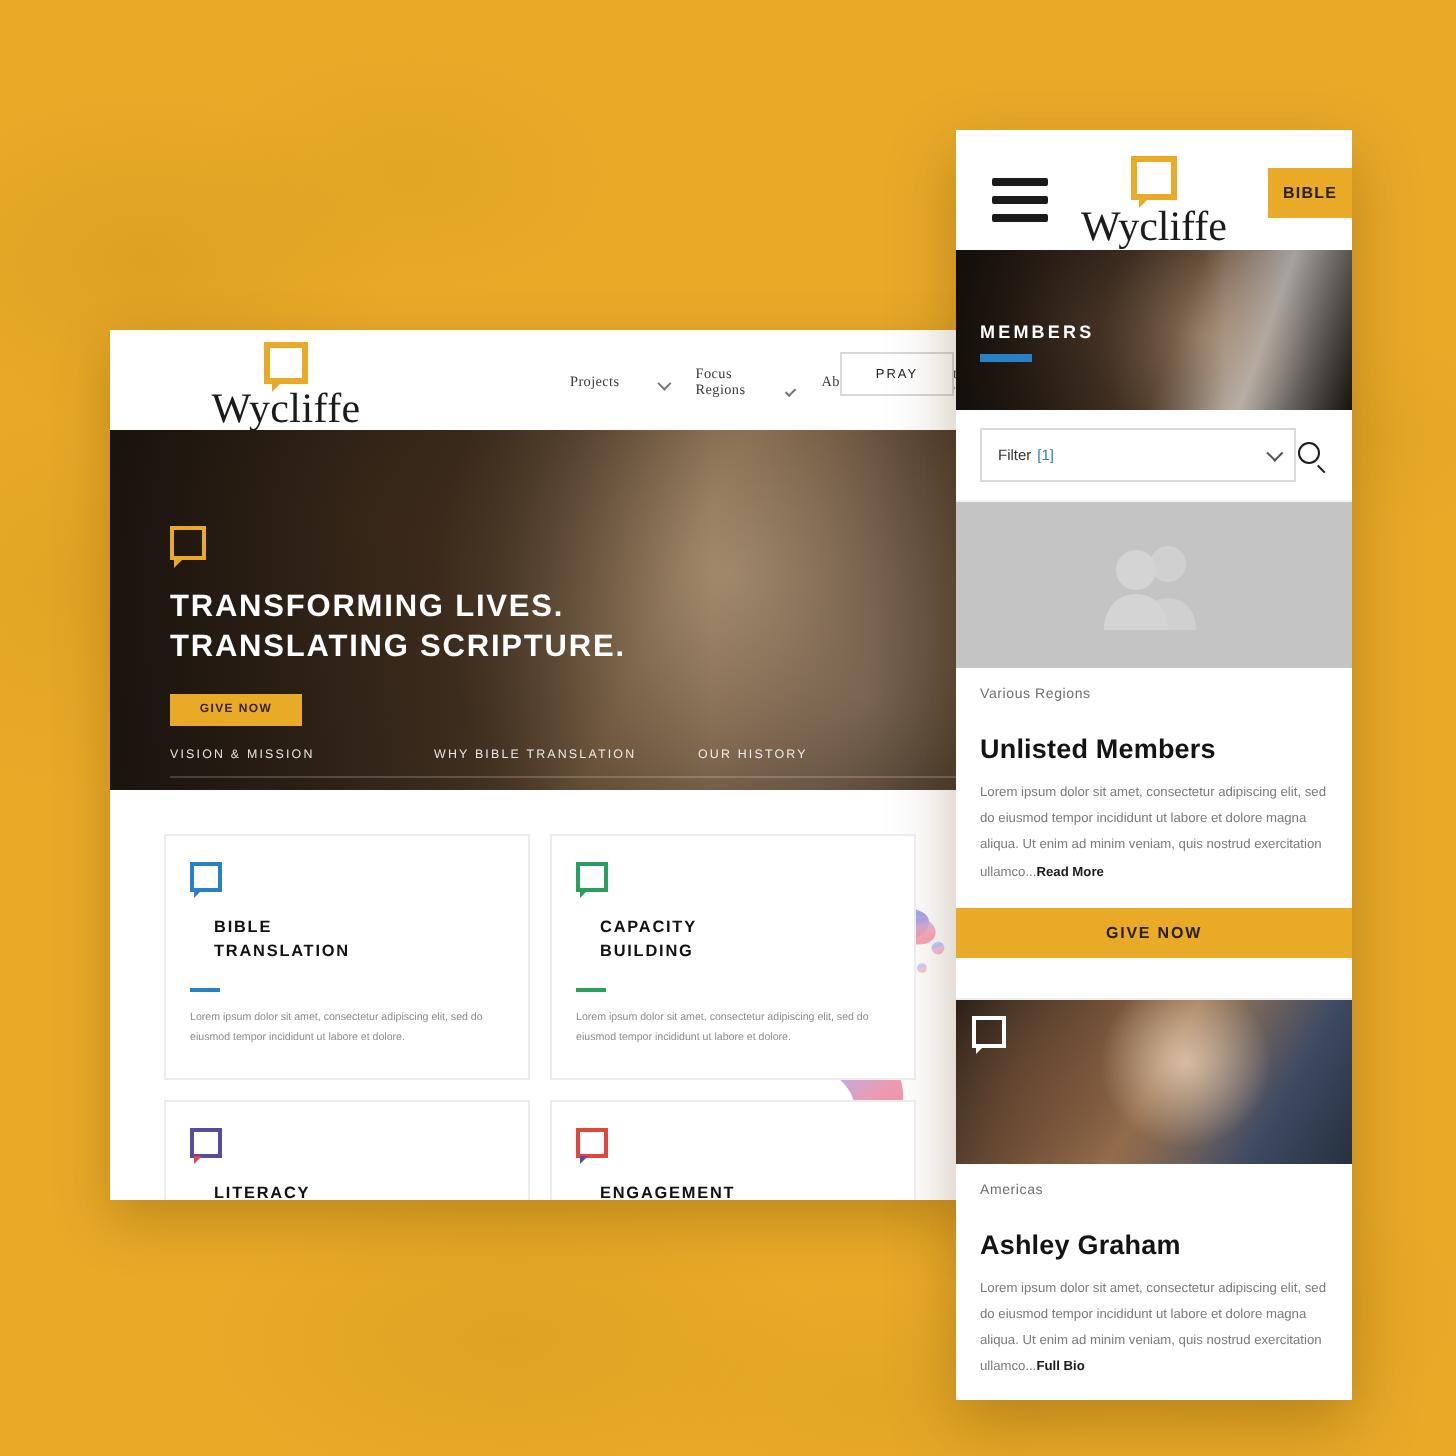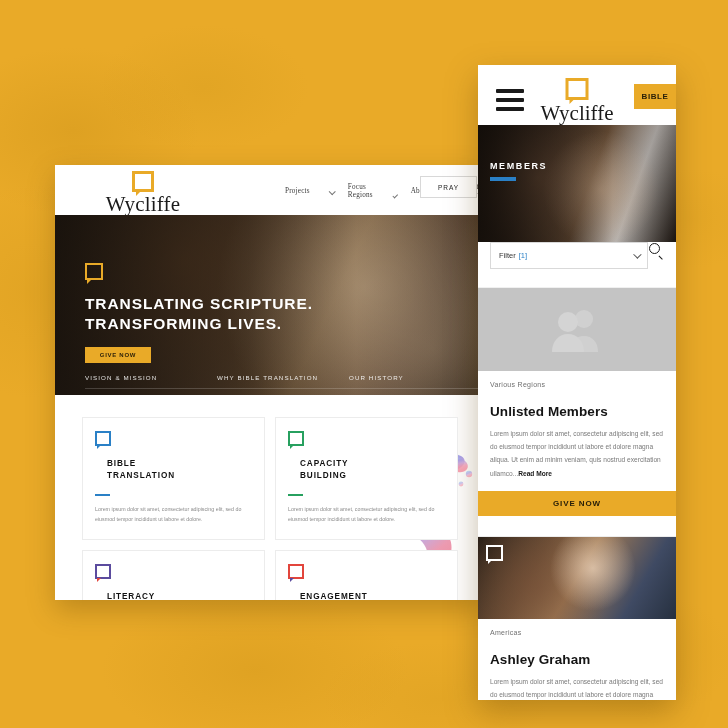--- a/index.html
+++ b/index.html
@@ -101,31 +101,31 @@
   .m-logo{position:absolute;left:50%;transform:translateX(-50%);top:13px;text-align:center;}
   .m-logo-mark{width:17px;height:16px;border:3px solid #E9AA28;margin:0 auto 3px;position:relative;}
   .m-logo-mark:after{content:"";position:absolute;left:1px;bottom:-7px;width:0;height:0;border-left:5px solid #E9AA28;border-bottom:5px solid transparent;}
   .m-wordmark{font-family:"Liberation Serif", serif;font-size:21px;color:#1b1b1b;line-height:1;}
   .m-give{
     position:absolute;right:0;top:19px;width:42px;height:25px;background:#E9AA28;color:#2a2008;
     font-size:8px;font-weight:bold;letter-spacing:.6px;display:flex;align-items:center;justify-content:center;cursor:pointer;
   }
 
   .m-hero{
-    position:relative;height:117px;overflow:hidden;
+    position:relative;height:80px;overflow:hidden;
     background:
       radial-gradient(circle at 62% 55%, rgba(230,195,160,.5), rgba(230,195,160,0) 42%),
       radial-gradient(circle at 30% 45%, rgba(180,130,95,.45), rgba(180,130,95,0) 48%),
       linear-gradient(110deg,#1d1611 0%,#3c2c20 30%,#6a4f37 55%,#45332440 75%,#1c1510 100%);
   }
   .m-hero:before{content:"";position:absolute;inset:0;background:linear-gradient(90deg, rgba(18,13,9,.88) 0%, rgba(18,13,9,.48) 40%, rgba(18,13,9,.12) 68%, rgba(18,13,9,.30) 100%);}
   .m-hero-label{position:absolute;left:12px;top:36px;z-index:2;color:#fff;font-size:9px;font-weight:bold;letter-spacing:1.6px;}
   .m-hero-rule{position:absolute;left:12px;top:52px;z-index:2;width:26px;height:3.5px;background:#2A80C6;}
 
-  .m-filterbar{height:45px;background:#fff;display:flex;padding:0 12px;gap:0;border-bottom:1px solid #f0f0f0;}
+  .m-filterbar{height:45px;background:#fff;display:flex;align-items:center;padding:0 12px;gap:0;border-bottom:1px solid #f0f0f0;}
   .m-select{
     flex:1;height:25px;border:1px solid #d9d9d9;background:#fff;display:flex;align-items:center;
     padding:0 8px;font-size:7.5px;color:#333;position:relative;cursor:pointer;
   }
   .m-select .cnt{color:#2A80C6;margin-left:3px;}
   .m-select .arrow{position:absolute;right:8px;width:5px;height:5px;border-right:1.2px solid #555;border-bottom:1.2px solid #555;transform:rotate(45deg) translateY(-2px);}
   .m-search{width:16px;height:16px;position:relative;cursor:pointer;flex:0 0 16px;}
   .m-search i{position:absolute;left:1px;top:1px;width:9px;height:9px;border:1.4px solid #1a1a1a;border-radius:50%;}
   .m-search b{position:absolute;right:1px;bottom:0px;width:5px;height:1.4px;background:#1a1a1a;transform:rotate(45deg);}
 
@@ -187,22 +187,22 @@
       </div>
     </div>
 
     <div class="d-pray">PRAY</div>
   </div>
 
   <div class="d-hero">
     <div class="d-hero-inner">
       <div class="d-hero-mark"></div>
       <div class="d-hero-title">
+        <div>TRANSFORMING LIVES.</div>
         <div>TRANSLATING SCRIPTURE.</div>
-        <div>TRANSFORMING LIVES.</div>
       </div>
       <div class="d-give">GIVE NOW</div>
     </div>
 
     <div class="d-herolinks-rule"></div>
     <div class="d-herolinks">
       <div class="d-herolink">VISION &amp; MISSION</div>
       <div class="d-herolink">WHY BIBLE TRANSLATION</div>
       <div class="d-herolink">OUR HISTORY</div>
       <div class="d-herolink">OUR</div>

